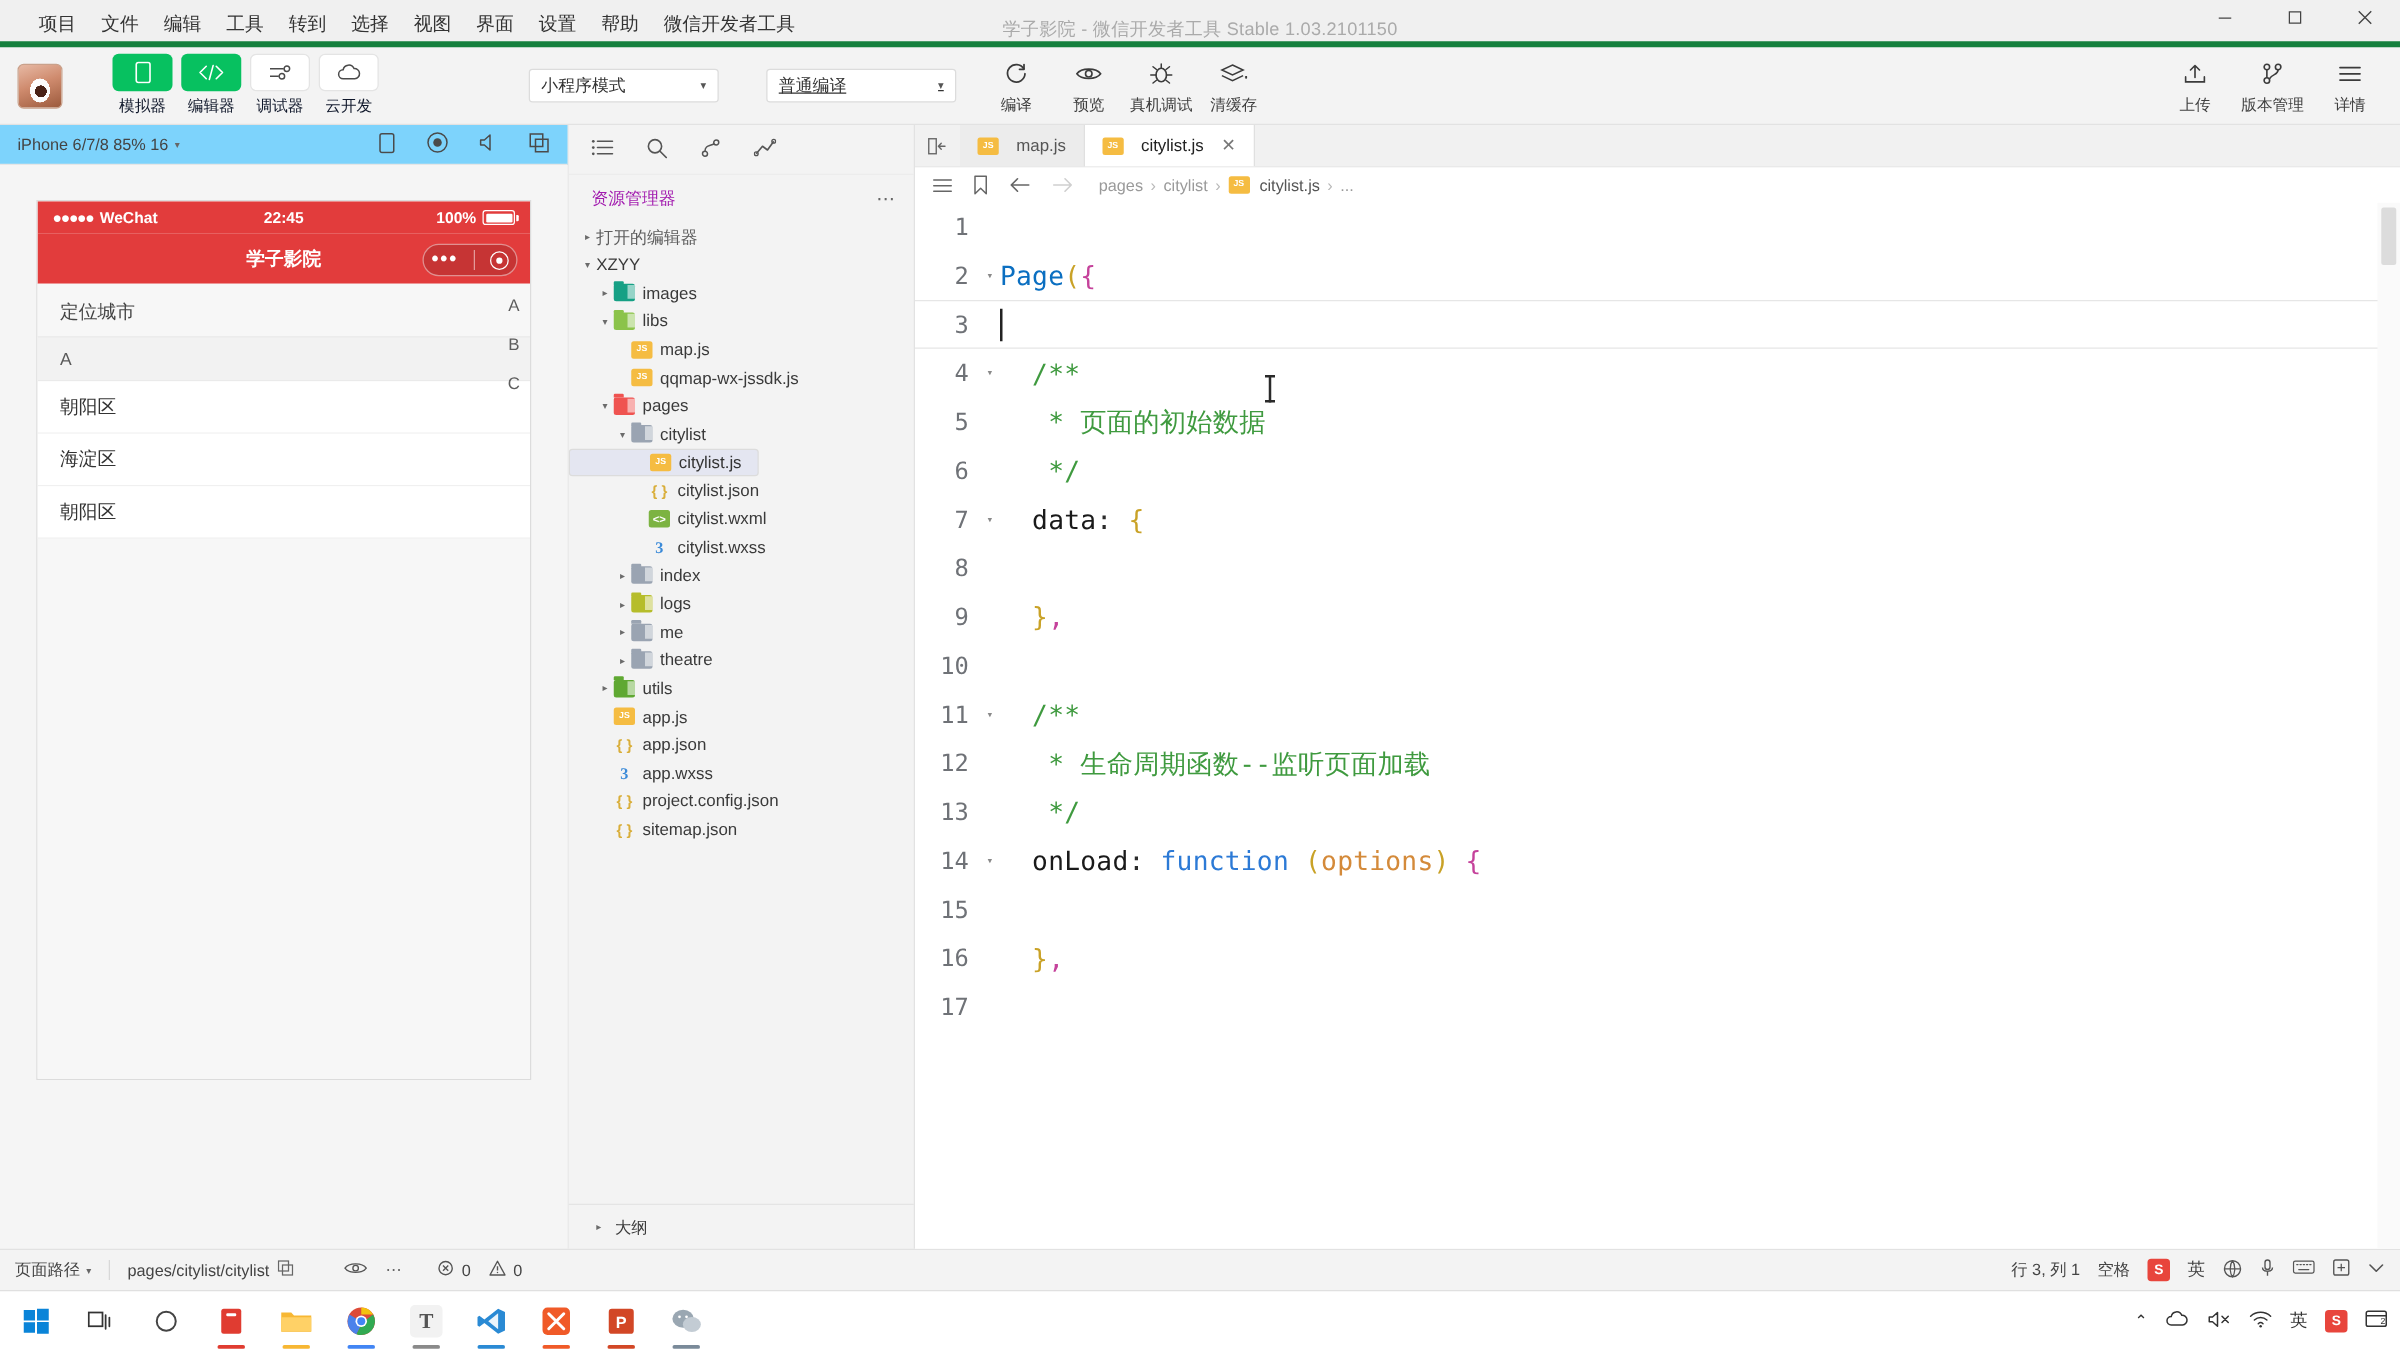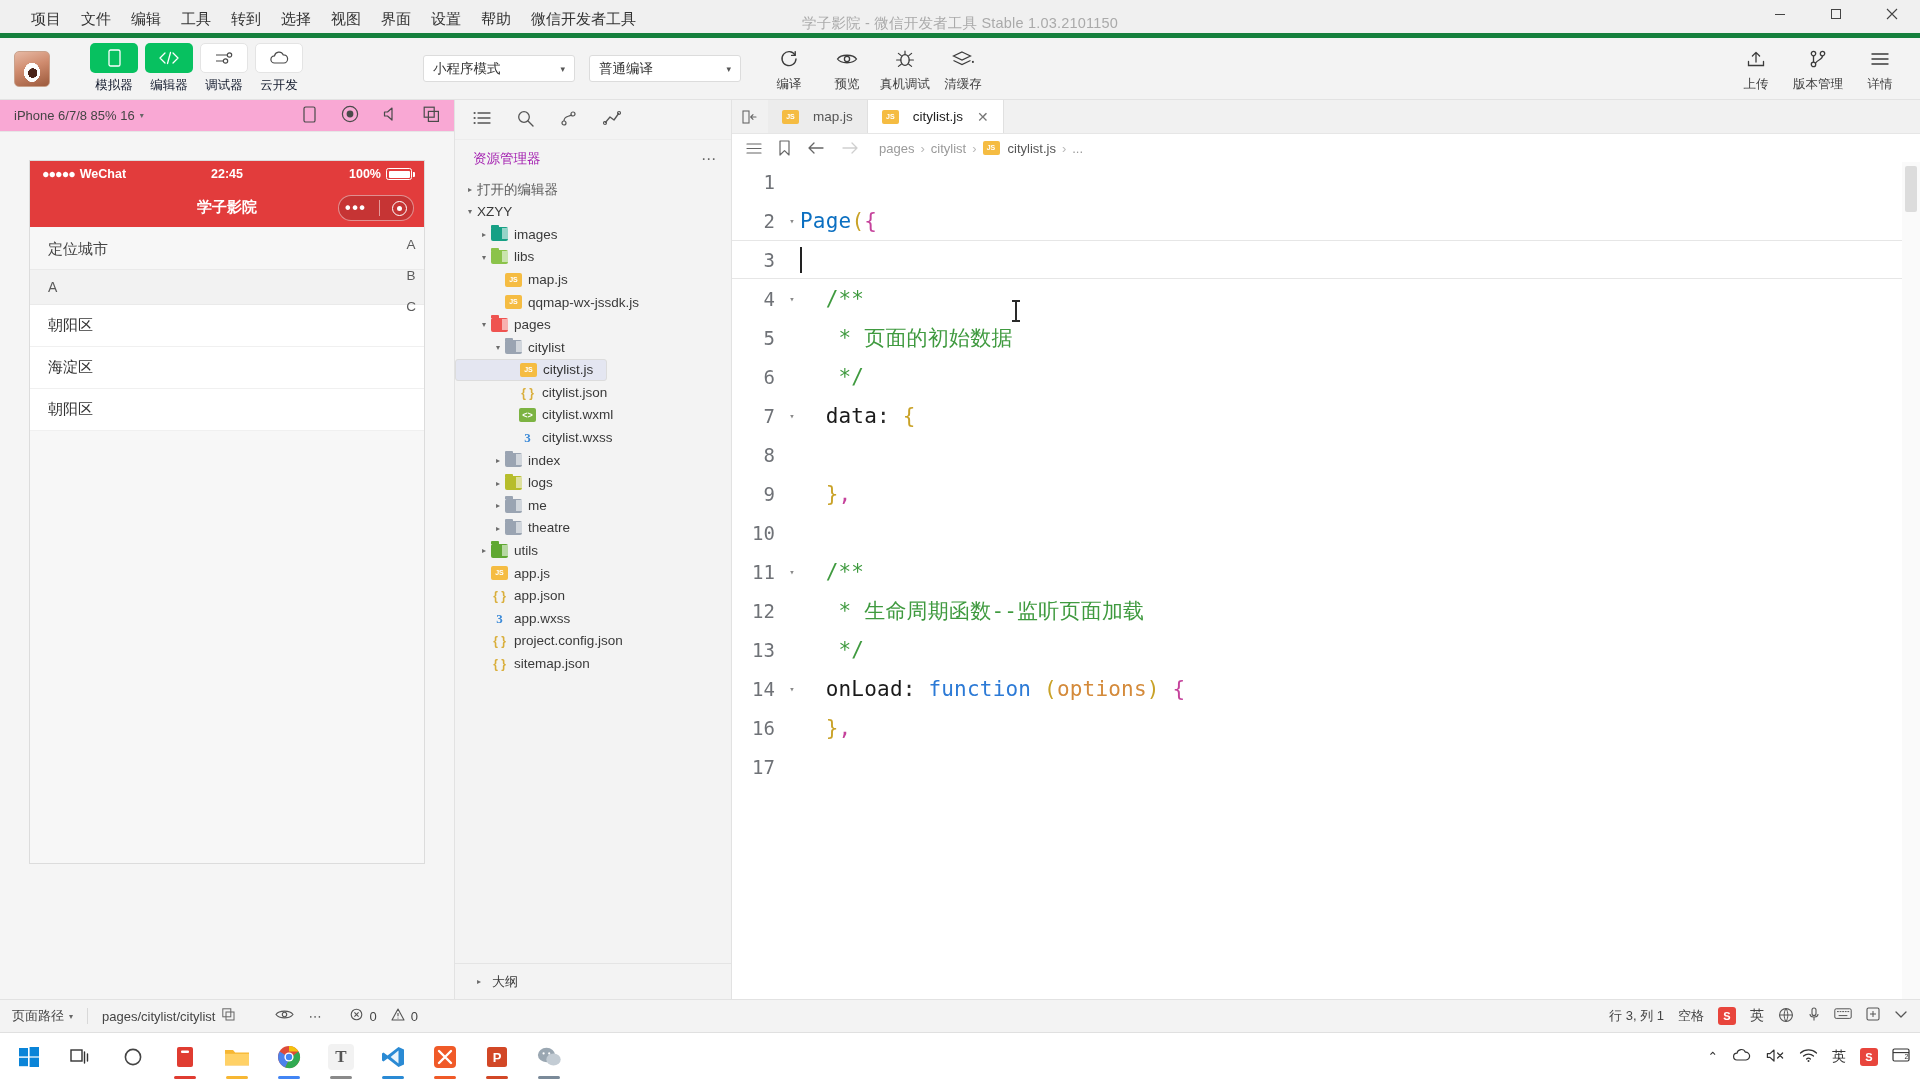--- a/index.html
+++ b/index.html
@@ -59,21 +59,21 @@
   .tb-ic .gl{ height:30px; display:flex; align-items:center; justify-content:center; color:#3b3b3b; }
   .tb-ic .cap{ font-size:12.5px; color:#3f3f3f; margin-top:2px; white-space:nowrap; }
   .tb-right{ margin-left:auto; display:flex; gap:10px; align-items:flex-start; }
 
   
   .main{ flex:1; display:flex; min-height:0; }
 
   
   .sim{ width:455px; flex:0 0 455px; display:flex; flex-direction:column; background:#f5f5f5; border-right:1px solid #e2e2e2; }
   .sim-bar{
-    height:32px; display:flex; align-items:center; padding:0 14px; background:#f9a8d4;
+    height:32px; display:flex; align-items:center; padding:0 14px; background:#7dd3fc;
     border-bottom:1px solid #e6e6e6; font-size:13px; color:#444; gap:6px;
   }
   .sim-bar .dev{ display:flex; align-items:center; gap:5px; }
   .sim-bar .caret{ font-size:8px; color:#666; }
   .sim-icons{ margin-left:auto; display:flex; gap:24px; align-items:center; color:#4a4a4a; }
   .sim-body{ flex:1; display:flex; justify-content:center; padding-top:28px; background:#f5f5f5; }
   .phone{
     width:396px; height:704px; background:#fff; border:1px solid #dcdcdc;
     display:flex; flex-direction:column; overflow:hidden;
   }
@@ -287,21 +287,21 @@
         <div class="cap">云开发</div>
       </div>
     </div>
 
     <div class="selwrap" style="margin-left:120px;">
       <div class="sel">
         <span>小程序模式</span>
         <span class="caret">▾</span>
       </div>
     </div>
-    <div class="selwrap" style="margin-left:14px;">
+    <div class="selwrap" style="margin-left:38px;text-decoration:underline;">
       <div class="sel">
         <span>普通编译</span>
         <span class="caret">▾</span>
       </div>
     </div>
 
     <div class="tb-icons" style="margin-left:22px;">
       <div class="tb-ic">
         <div class="gl">
           <svg width="20" height="20" viewBox="0 0 20 20">
@@ -737,20 +737,25 @@
               <div class="gutter">13</div>
               <div class="fold"></div>
               <div class="src"><span class="cm">   */</span></div>
             </div>
             <div class="cline">
               <div class="gutter">14</div>
               <div class="fold">▾</div>
               <div class="src"><span class="id">  onLoad</span><span class="pl">: </span><span class="kw2">function</span><span class="br1"> (</span><span class="par">options</span><span class="br1">) </span><span class="br2">{</span></div>
             </div>
             <div class="cline">
+              <div class="gutter">15</div>
+              <div class="fold"></div>
+              <div class="src"></div>
+            </div>
+            <div class="cline">
               <div class="gutter">16</div>
               <div class="fold"></div>
               <div class="src"><span class="br1">  }</span><span class="br2">,</span></div>
             </div>
             <div class="cline">
               <div class="gutter">17</div>
               <div class="fold"></div>
               <div class="src"></div>
             </div>
           </div>

